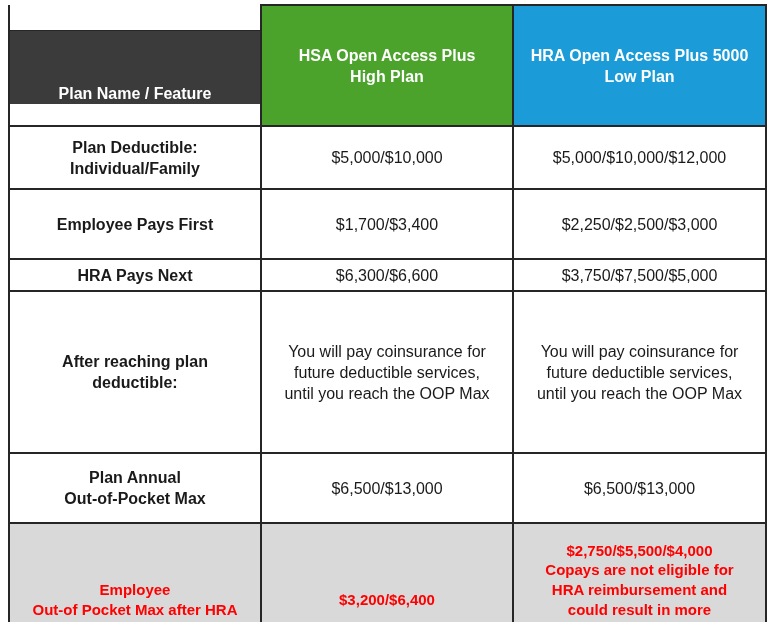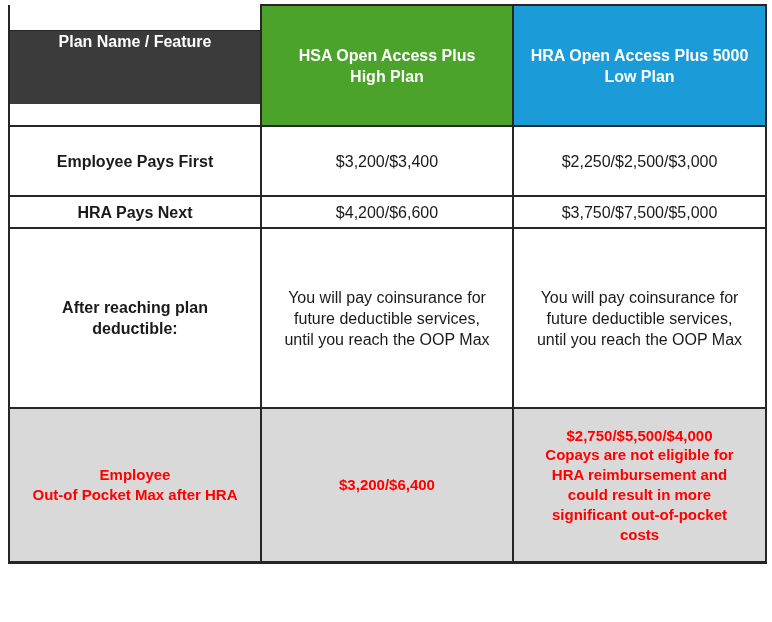--- a/index.html
+++ b/index.html
@@ -25,31 +25,31 @@
     border:2px solid var(--border);
     text-align:center;vertical-align:middle;
     white-space:pre-line;line-height:1.32;
     padding:4px 6px;
   }
   thead tr{height:80px;}
   thead th{padding:0;color:#ffffff;font-size:16px;font-weight:700;}
   th.feature-head-cell{border-top:none;background:#ffffff;}
   .feature-head-box{
     margin-top:4px;height:74px;background:var(--header-dark);
-    display:flex;align-items:flex-start;justify-content:center;
+    display:flex;align-items:flex-end;justify-content:center;
     border-top:1px solid var(--border);
   }
   th.plan1-head{background:var(--header-green);text-align:center;}
   th.plan2-head{background:var(--header-blue);margin-top:43px;}
   tbody td{font-size:16px;}
   td.feature-cell{font-weight:700;}
   tbody tr.r1{height:63px;}
   tbody tr.r2{height:70px;}
   tbody tr.r3{height:32px;}
-  tbody tr.r4{height:180px;}
+  tbody tr.r4{height:162px;}
   tbody tr.r5{height:70px;}
   tbody tr.r6{height:154px;}
   tbody tr.highlight td{
     background:var(--row-gray);
     color:var(--alert-red);
     font-weight:700;font-size:15px;
   }
   tbody tr.highlight td{border-bottom-width:3px;}
 </style>
 </head>
@@ -69,39 +69,51 @@
             <span>Plan Name / Feature</span>
           </div>
         </th>
         <th class="plan1-head">HSA Open Access Plus
 High Plan</th>
         <th class="plan2-head">HRA Open Access Plus 5000
 Low Plan</th>
       </tr>
     </thead>
     <tbody>
+      <tr class="r1">
+        <td class="feature-cell">Plan Deductible:
+Individual/Family</td>
+        <td>$5,000/$10,000</td>
+        <td>$5,000/$10,000/$12,000</td>
+      </tr>
       <tr class="r2">
         <td class="feature-cell">Employee Pays First</td>
-        <td>$3,200/$3,400</td>
+        <td>$1,700/$3,400</td>
         <td>$2,250/$2,500/$3,000</td>
       </tr>
       <tr class="r3">
         <td class="feature-cell">HRA Pays Next</td>
-        <td>$4,200/$6,600</td>
+        <td>$6,300/$6,600</td>
         <td>$3,750/$7,500/$5,000</td>
       </tr>
       <tr class="r4">
         <td class="feature-cell">After reaching plan
 deductible:</td>
         <td>You will pay coinsurance for
 future deductible services,
 until you reach the OOP Max</td>
         <td>You will pay coinsurance for
 future deductible services,
 until you reach the OOP Max</td>
+      </tr>
+      <tr class="r5">
+        <td class="feature-cell">Plan Annual
+Out-of-Pocket Max</td>
+        <td>$6,500/$13,000</td>
+        <td>$6,500/$13,000</td>
       </tr>
       <tr class="r6 highlight">
         <td class="feature-cell">Employee
 Out-of Pocket Max after HRA</td>
         <td>$3,200/$6,400</td>
         <td>$2,750/$5,500/$4,000
 Copays are not eligible for
 HRA reimbursement and
 could result in more
 significant out-of-pocket

